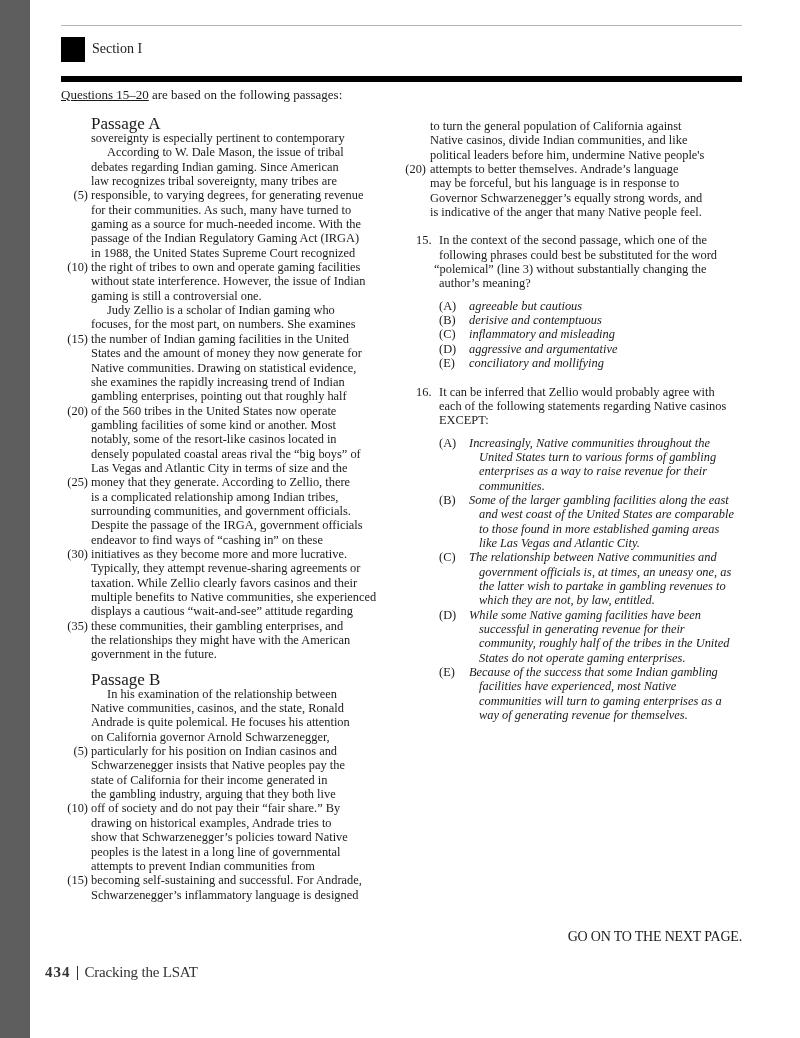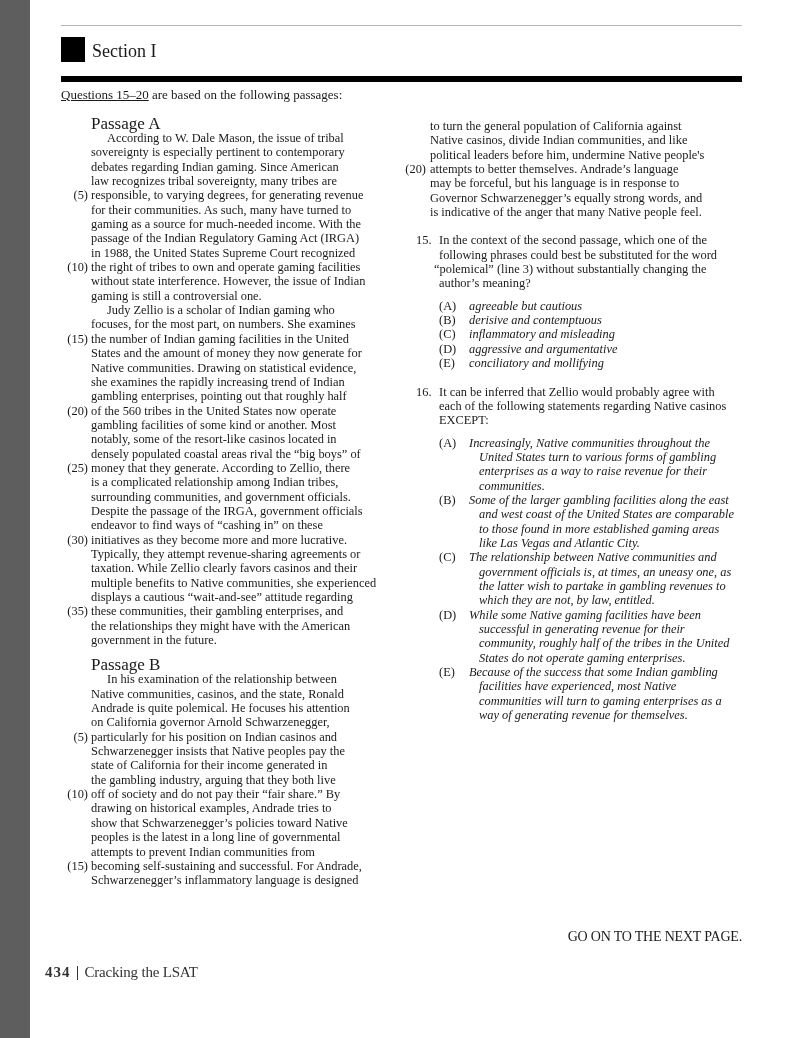--- a/index.html
+++ b/index.html
@@ -5,21 +5,21 @@
   html, body { margin: 0; padding: 0; }
   body {
     width: 800px; height: 1038px; position: relative; overflow: hidden;
     background: #ffffff;
     font-family: "Liberation Serif", "DejaVu Serif", serif;
     color: #1a1a1a;
   }
   .left-bar { position: absolute; left: 0; top: 0; width: 30px; height: 1038px; background: #5e5e5e; }
   .top-rule { position: absolute; left: 61px; top: 25px; width: 681px; height: 1px; background: #b5b5b5; }
   .section-box { position: absolute; left: 61px; top: 37px; width: 24px; height: 25px; background: #000; }
-  .section-label { position: absolute; left: 92px; top: 41px; font-size: 18px; }
+  .section-label { position: absolute; left: 92px; top: 41px; font-size: 14px; }
   .thick-rule { position: absolute; left: 61px; top: 76px; width: 681px; height: 6px; background: #000; }
   .intro { position: absolute; left: 61px; top: 86px; font-size: 13px; line-height: 17px; }
   .intro .u { text-decoration: underline; }
 
   .col { position: absolute; font-size: 12.4px; line-height: 14.35px; }
   .col-left { left: 60px; top: 116px; width: 330px; }
   .col-right { left: 400px; top: 119px; width: 345px; }
 
   .pline { position: relative; padding-left: 31px; white-space: nowrap; height: 14.35px; }
   .pline .ln { position: absolute; left: 0; width: 28px; text-align: right; }
@@ -56,22 +56,22 @@
 <div class="section-label">Section I</div>
 <div class="thick-rule"></div>
 
 <div class="intro">
   <span class="u">Questions 15–20</span><span> are based on the following passages:</span>
 </div>
 
 <div class="col col-left">
   <div class="passage-head">Passage A</div>
   <div id="passage-a-lines">
+      <div class="pline"><span class="ln"></span><span class="tx">sovereignty is especially pertinent to contemporary</span></div>
       <div class="pline indent"><span class="ln"></span><span class="tx">According to W. Dale Mason, the issue of tribal</span></div>
-      <div class="pline"><span class="ln"></span><span class="tx">sovereignty is especially pertinent to contemporary</span></div>
       <div class="pline"><span class="ln"></span><span class="tx">debates regarding Indian gaming. Since American</span></div>
       <div class="pline"><span class="ln"></span><span class="tx">law recognizes tribal sovereignty, many tribes are</span></div>
       <div class="pline"><span class="ln">(5)</span><span class="tx">responsible, to varying degrees, for generating revenue</span></div>
       <div class="pline"><span class="ln"></span><span class="tx">for their communities. As such, many have turned to</span></div>
       <div class="pline"><span class="ln"></span><span class="tx">gaming as a source for much-needed income. With the</span></div>
       <div class="pline"><span class="ln"></span><span class="tx">passage of the Indian Regulatory Gaming Act (IRGA)</span></div>
       <div class="pline"><span class="ln"></span><span class="tx">in 1988, the United States Supreme Court recognized</span></div>
       <div class="pline"><span class="ln">(10)</span><span class="tx">the right of tribes to own and operate gaming facilities</span></div>
       <div class="pline"><span class="ln"></span><span class="tx">without state interference. However, the issue of Indian</span></div>
       <div class="pline"><span class="ln"></span><span class="tx">gaming is still a controversial one.</span></div>
@@ -79,20 +79,21 @@
       <div class="pline"><span class="ln"></span><span class="tx">focuses, for the most part, on numbers. She examines</span></div>
       <div class="pline"><span class="ln">(15)</span><span class="tx">the number of Indian gaming facilities in the United</span></div>
       <div class="pline"><span class="ln"></span><span class="tx">States and the amount of money they now generate for</span></div>
       <div class="pline"><span class="ln"></span><span class="tx">Native communities. Drawing on statistical evidence,</span></div>
       <div class="pline"><span class="ln"></span><span class="tx">she examines the rapidly increasing trend of Indian</span></div>
       <div class="pline"><span class="ln"></span><span class="tx">gambling enterprises, pointing out that roughly half</span></div>
       <div class="pline"><span class="ln">(20)</span><span class="tx">of the 560 tribes in the United States now operate</span></div>
       <div class="pline"><span class="ln"></span><span class="tx">gambling facilities of some kind or another. Most</span></div>
       <div class="pline"><span class="ln"></span><span class="tx">notably, some of the resort-like casinos located in</span></div>
       <div class="pline"><span class="ln"></span><span class="tx">densely populated coastal areas rival the “big boys” of</span></div>
+      <div class="pline"><span class="ln"></span><span class="tx">Las Vegas and Atlantic City in terms of size and the</span></div>
       <div class="pline"><span class="ln">(25)</span><span class="tx">money that they generate. According to Zellio, there</span></div>
       <div class="pline"><span class="ln"></span><span class="tx">is a complicated relationship among Indian tribes,</span></div>
       <div class="pline"><span class="ln"></span><span class="tx">surrounding communities, and government officials.</span></div>
       <div class="pline"><span class="ln"></span><span class="tx">Despite the passage of the IRGA, government officials</span></div>
       <div class="pline"><span class="ln"></span><span class="tx">endeavor to find ways of “cashing in” on these</span></div>
       <div class="pline"><span class="ln">(30)</span><span class="tx">initiatives as they become more and more lucrative.</span></div>
       <div class="pline"><span class="ln"></span><span class="tx">Typically, they attempt revenue-sharing agreements or</span></div>
       <div class="pline"><span class="ln"></span><span class="tx">taxation. While Zellio clearly favors casinos and their</span></div>
       <div class="pline"><span class="ln"></span><span class="tx">multiple benefits to Native communities, she experienced</span></div>
       <div class="pline"><span class="ln"></span><span class="tx">displays a cautious “wait-and-see” attitude regarding</span></div>

